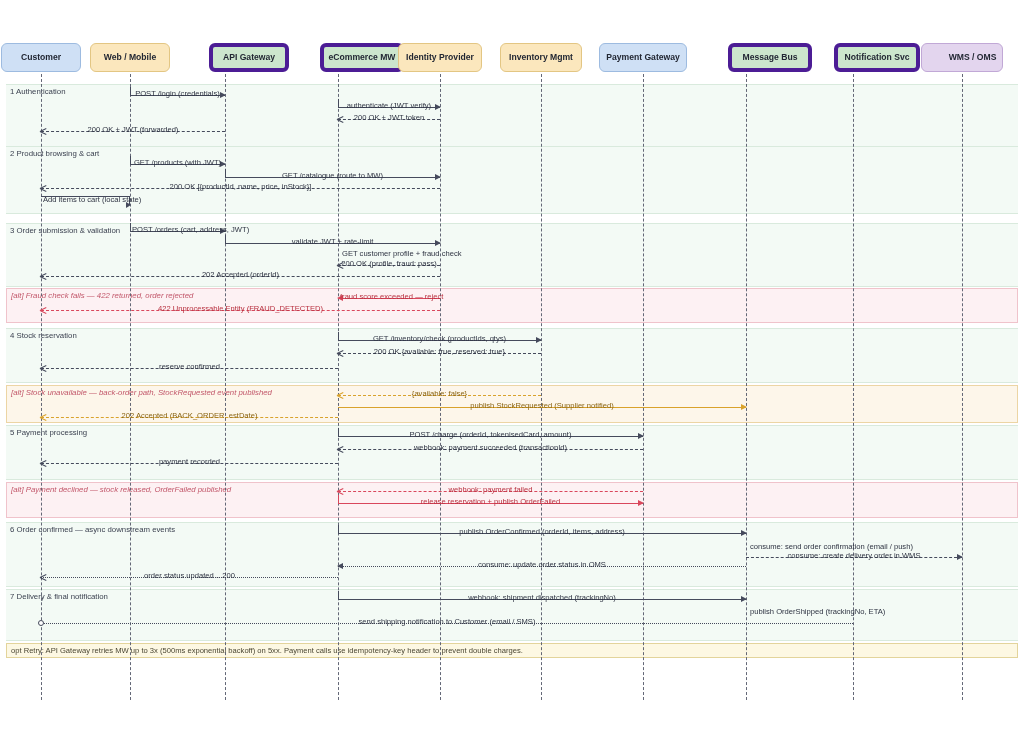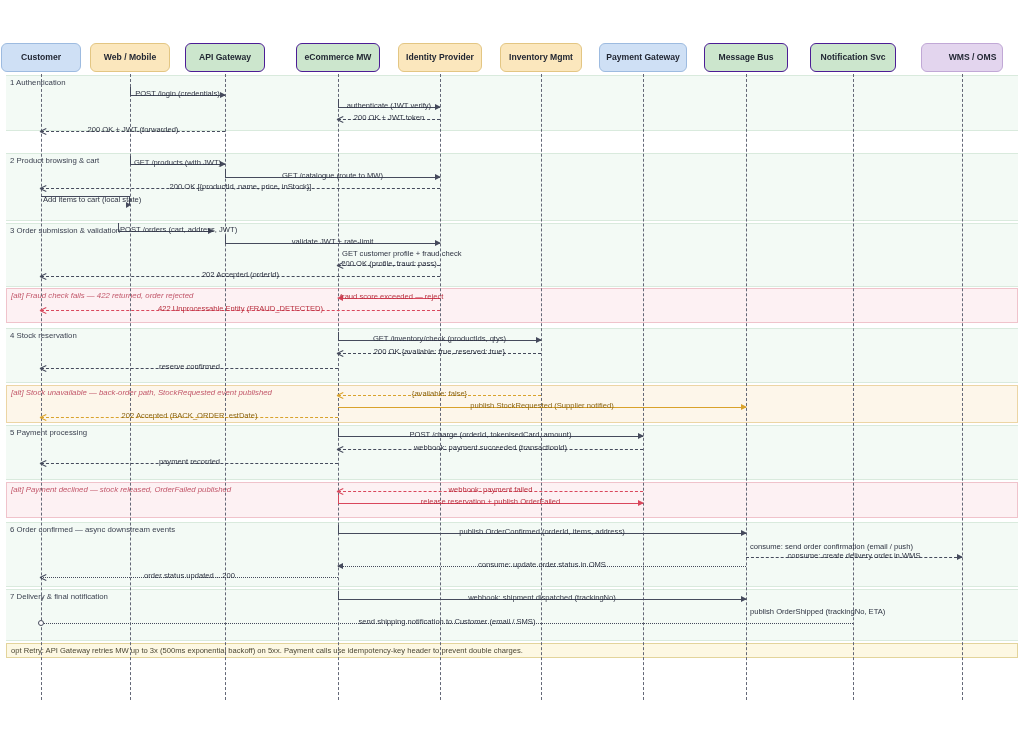--- a/index.html
+++ b/index.html
@@ -26,21 +26,21 @@
   
   .actor {
     position: absolute; top: 43px; height: 29px;
     border-radius: 6px;
     display: flex; align-items: center; justify-content: center;
     font-size: 8.6px; font-weight: bold; color: #222733;
     text-align: center; line-height: 1.05;
   }
   .a-blue   { background: #cfe0f5; border: 1px solid #9dbbe0; }
   .a-amber  { background: #fbe7bd; border: 1px solid #e3c683; }
-  .a-green  { background: #cce6cd; border: 1px solid #4c1d95; }
+  .a-green  { background: #cce6cd; border: 4px solid #4c1d95; margin-left: 24px; }
   .a-purple { background: #e3d5ee; border: 1px solid #c1a8d6; }
 
   
   .lifeline {
     position: absolute; top: 74px; width: 0;
     border-left: 1.4px dashed #5c6070;
     opacity: .95;
   }
 
   
@@ -160,24 +160,24 @@
     white-space: nowrap; line-height: 13px;
   }
 </style>
 </head>
 <body>
 
 <div id="root">
 
 
   <div id="bands-layer">
-      <div class="band band-normal" style="top: 75px; height: 56px;">
+      <div class="band band-normal" style="top: 84px; height: 67px;">
         <div class="band-label">1 Authentication</div>
       </div>
-      <div class="band band-normal" style="top: 153px; height: 68px;">
+      <div class="band band-normal" style="top: 146px; height: 68px;">
         <div class="band-label">2 Product browsing &amp; cart</div>
       </div>
       <div class="band band-normal" style="top: 223px; height: 64px;">
         <div class="band-label">3 Order submission &amp; validation</div>
       </div>
       <div class="band band-error" style="top: 288px; height: 35px;">
         <div class="band-label alt">[alt] Fraud check fails — 422 returned, order rejected</div>
       </div>
       <div class="band band-normal" style="top: 328px; height: 55px;">
         <div class="band-label">4 Stock reservation</div>
@@ -283,21 +283,21 @@
       <div class="msg dashed" style="left: 41px; top: 180px; width: 399px;">
         <div class="line"></div>
         <div class="head-open-l"></div>
         <div class="label"><span>200 OK [{productId, name, price, inStock}]</span></div>
       </div>
       <div class="selfmsg" style="left: 41px; top: 193px; width: 89px;">
         <div class="box"></div>
         <div class="lbl">Add items to cart (local state)</div>
         <div class="tip"></div>
       </div>
-      <div class="msg solid" style="left: 118px; top: 223px; width: 95px;">
+      <div class="msg solid" style="left: 130px; top: 223px; width: 95px;">
         <div class="line"></div>
         <div class="stub" style="left: 0px;"></div>
         <div class="head head-r"></div>
         <div class="label"><span>POST /orders (cart, address, JWT)</span></div>
       </div>
       <div class="msg solid" style="left: 225px; top: 235px; width: 215px;">
         <div class="line"></div>
         <div class="stub" style="left: 0px;"></div>
         <div class="head head-r"></div>
         <div class="label"><span>validate JWT + rate-limit</span></div>

